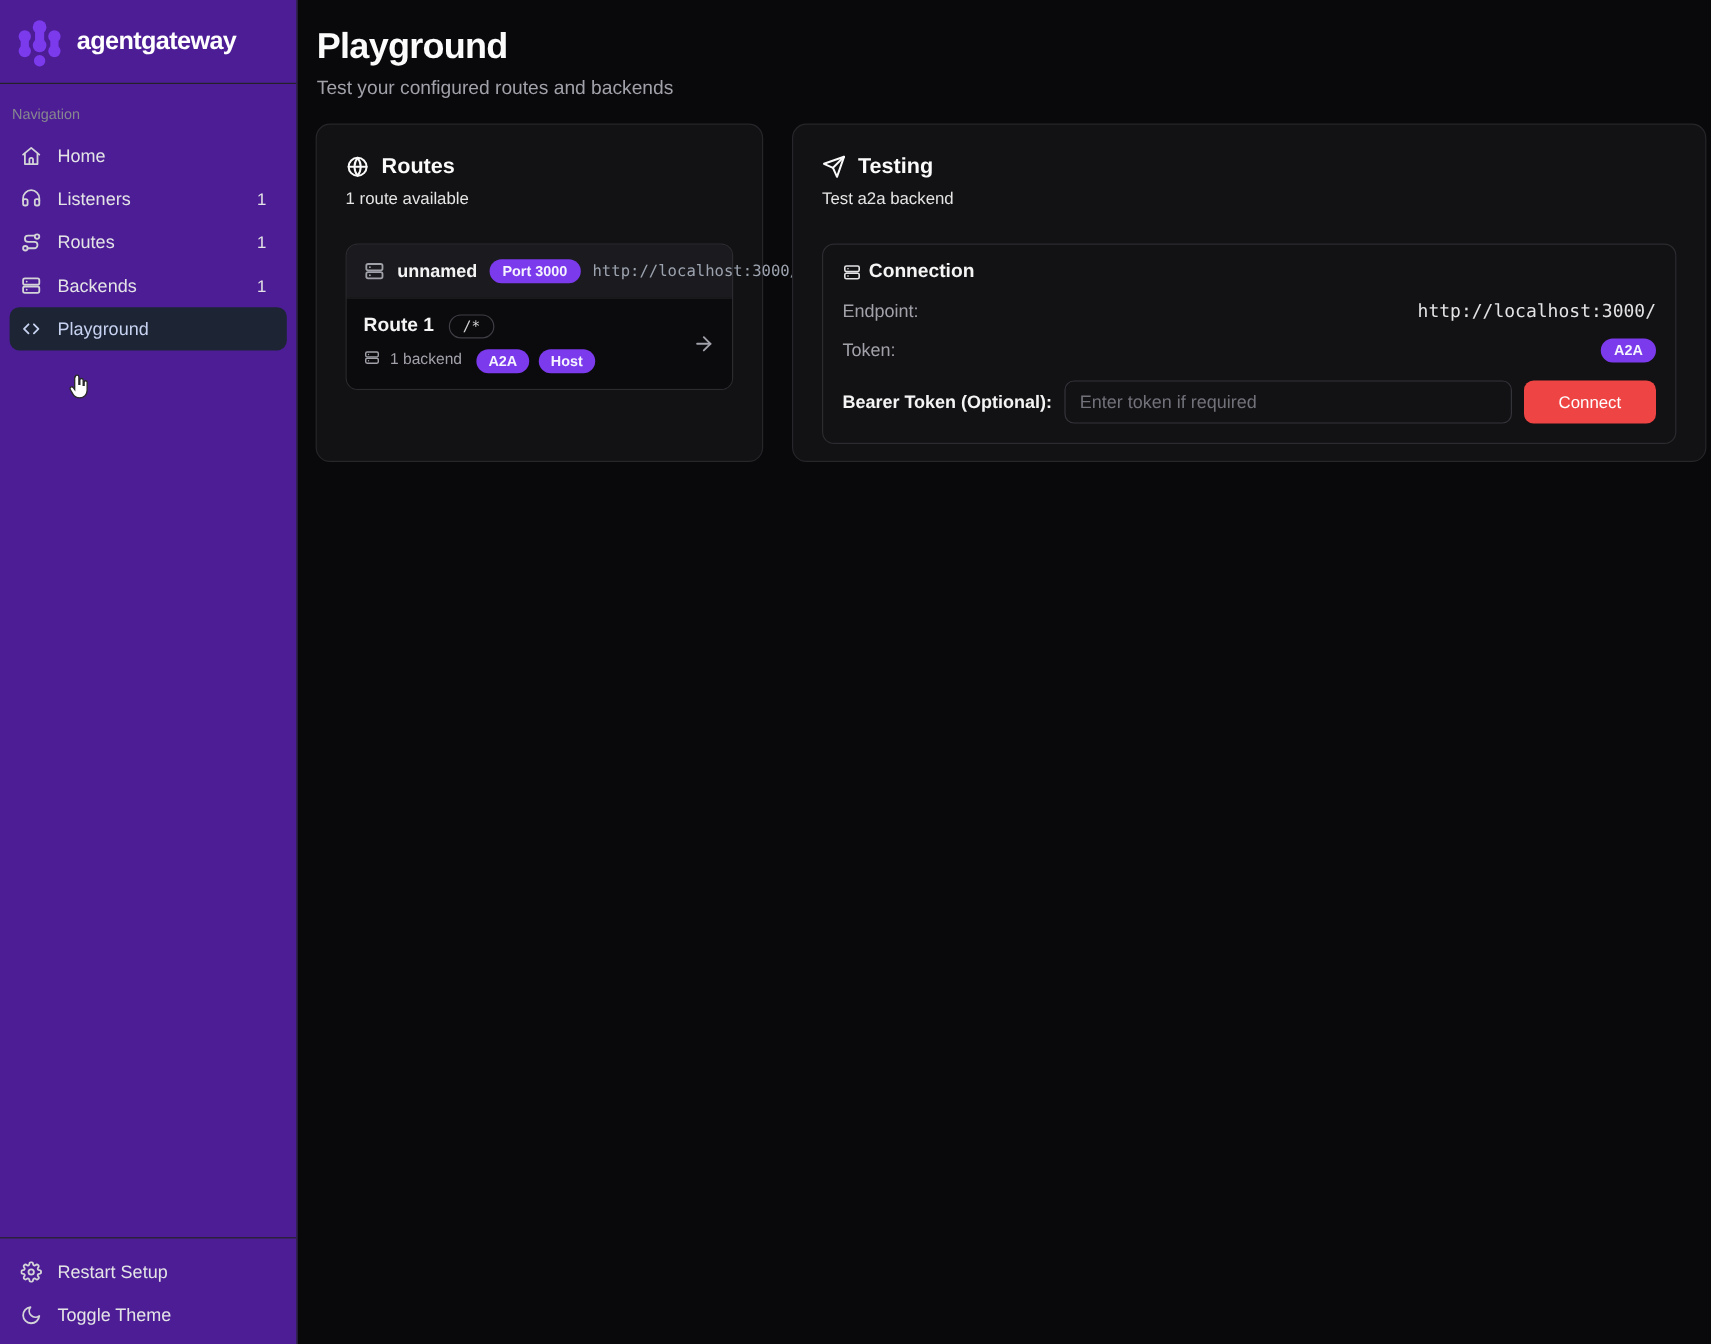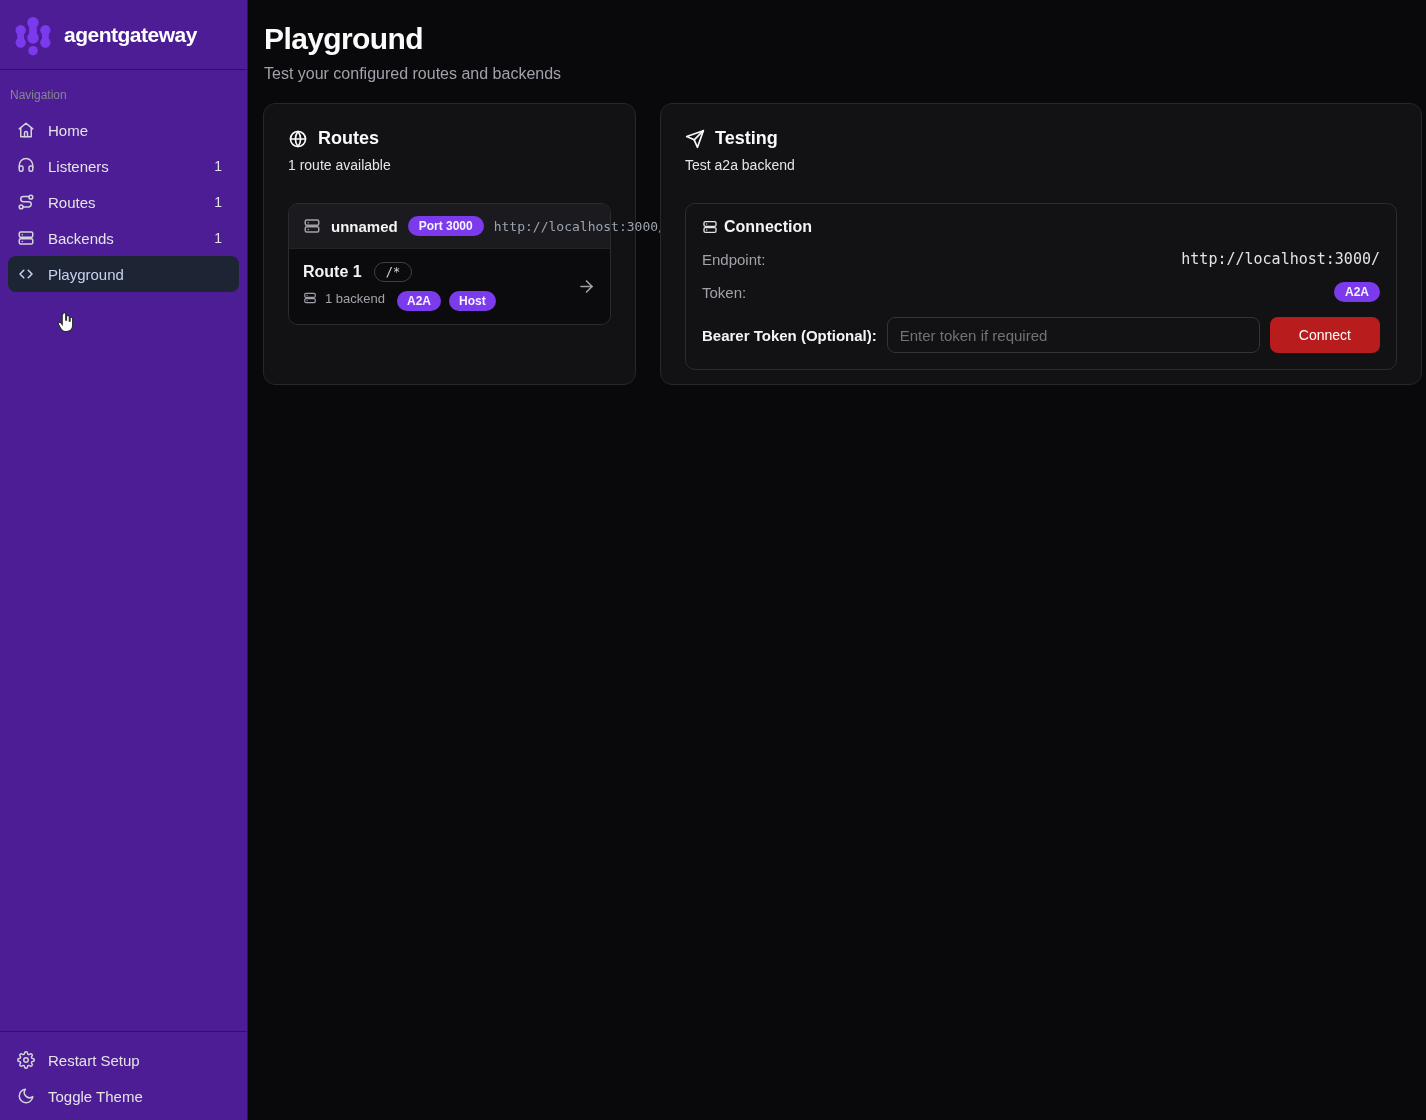--- a/index.html
+++ b/index.html
@@ -102,21 +102,21 @@
   .conn-value { font-size:15px; color:#e4e4e7; }
   .token-row { display:flex; align-items:center; gap:10px; margin-top:15px; }
   .token-label { font-size:15px; font-weight:600; color:#f4f4f5; white-space:nowrap; margin-right:0; }
   .token-input {
     flex:1; height:36px; background:#121214; border:1px solid #33333a;
     border-radius:8px; padding:0 12px; color:#3b82f6; font-size:15px;
     font-family:"Liberation Sans", sans-serif; outline:none;
   }
   .token-input::placeholder { color:#71717a; }
   .connect-btn {
-    height:36px; padding:0 29px; background:#b91c1c; color:#ffffff;
+    height:36px; padding:0 29px; background:#ef4444; color:#ffffff;
     border:none; border-radius:8px; font-size:14px; font-weight:500;
     font-family:"Liberation Sans", sans-serif; cursor:pointer;
   }
 
   .cursor { position:absolute; left:55px; top:311px; width:22px; height:24px; pointer-events:none; z-index:50; }
 </style>
 </head>
 <body>
 
 <aside class="sidebar">

